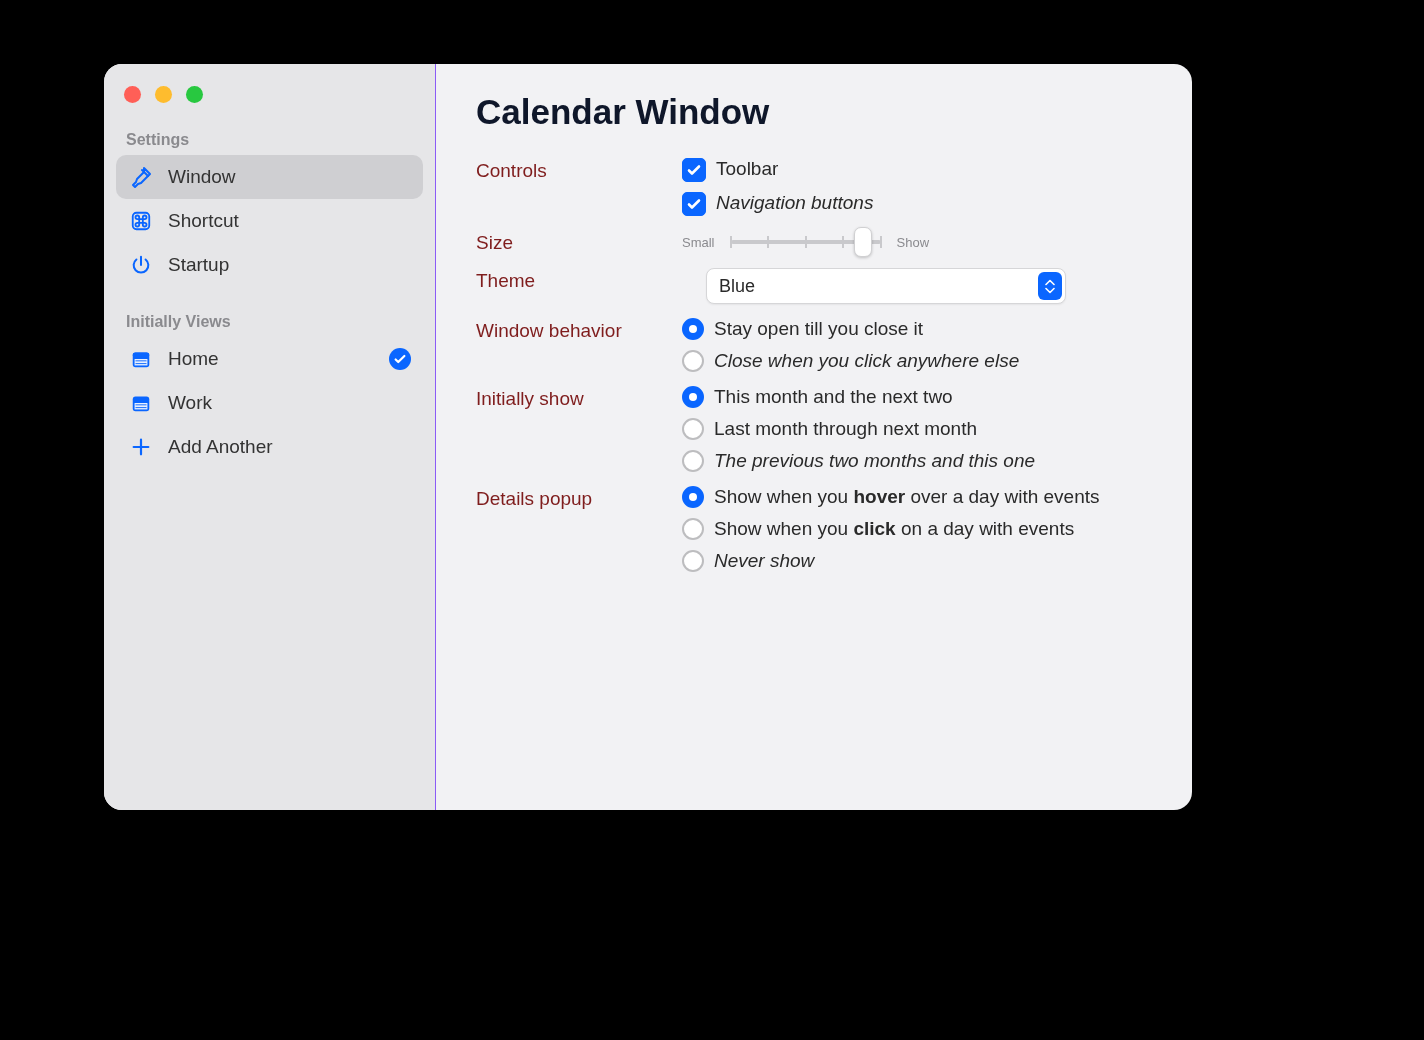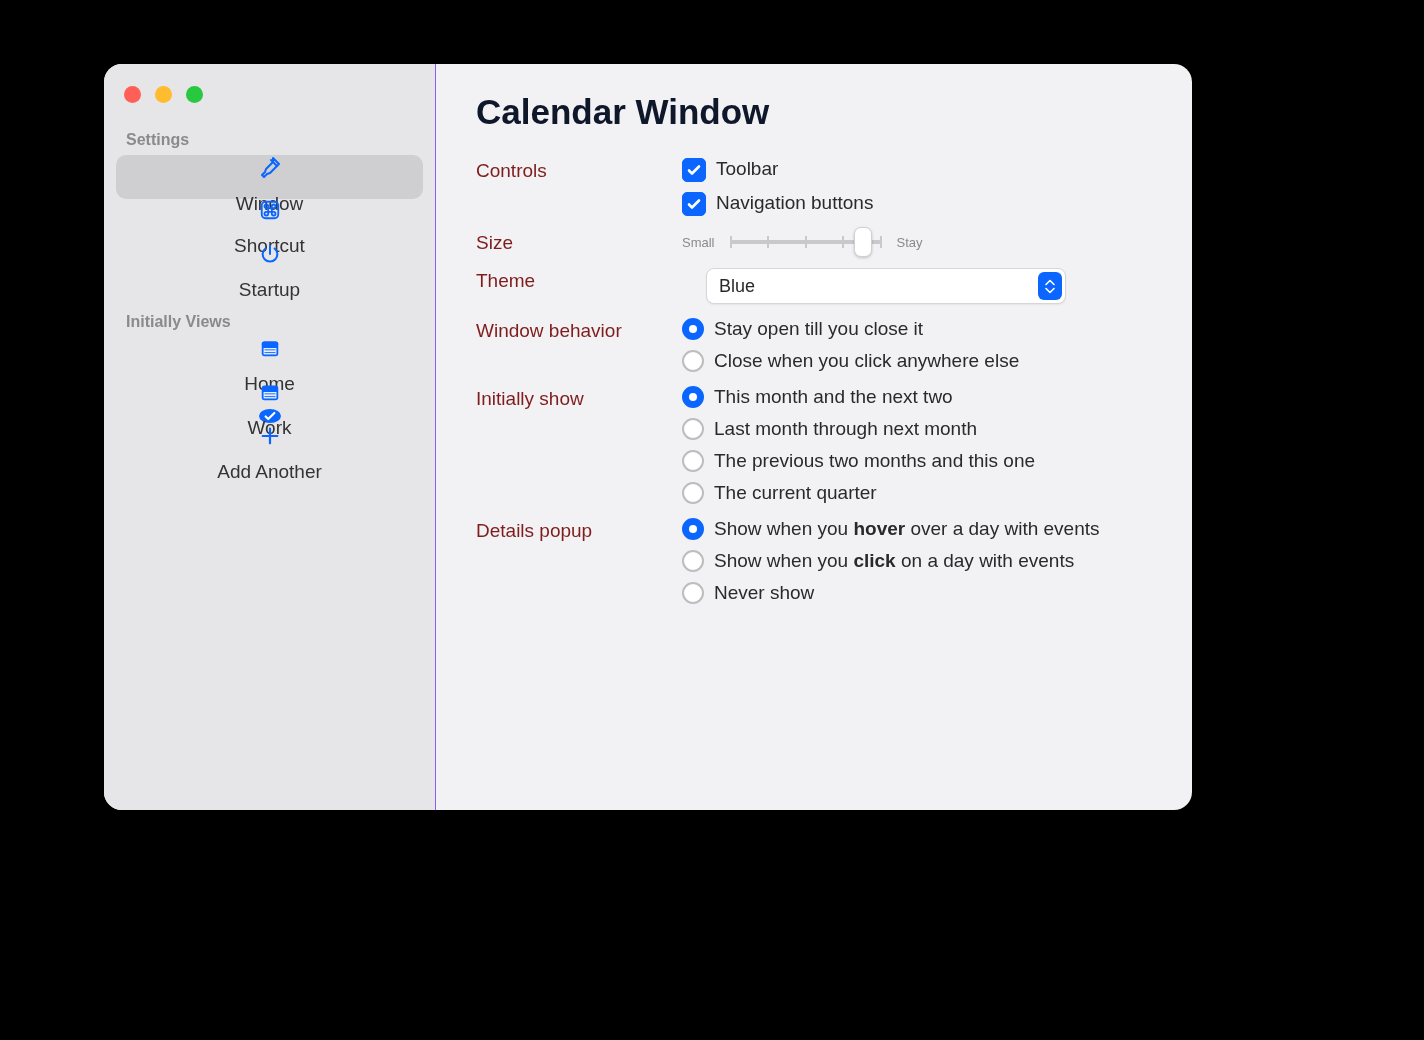--- a/index.html
+++ b/index.html
@@ -52,21 +52,20 @@
   .nav-item {
     display: flex;
     align-items: center;
     gap: 14px;
     height: 44px;
     padding: 0 12px;
     border-radius: 10px;
     font-size: 19px;
     color: #333;
     cursor: pointer;
-    flex-direction: column;
   }
   .nav-item.selected {
     background: #cfcfd2;
   }
   .nav-item .icon {
     width: 26px;
     display: flex;
     align-items: center;
     justify-content: center;
     color: #0a66ff;
@@ -110,21 +109,21 @@
     font-size: 19px;
     color: #2a2a2a;
   }
   .opt {
     display: flex;
     align-items: flex-start;
     gap: 10px;
     margin-bottom: 10px;
     cursor: pointer;
   }
-  .opt:last-child { margin-bottom: 0; }
+  .opt:last-child { margin-bottom: 0; font-style: italic; }
 
   
   .chk {
     width: 22px; height: 22px;
     border-radius: 5px;
     border: 1px solid #0a66ff;
     background: #0a66ff;
     display: flex; align-items: center; justify-content: center;
     flex-shrink: 0;
   }
@@ -345,21 +344,21 @@
         <span>Small</span>
         <div class="slider">
           <div class="track"></div>
           <div class="tick" style="left:0%"></div>
           <div class="tick" style="left:25%"></div>
           <div class="tick" style="left:50%"></div>
           <div class="tick" style="left:75%"></div>
           <div class="tick" style="left:100%"></div>
           <div class="thumb" style="left:88%"></div>
         </div>
-        <span>Stay</span>
+        <span>Show</span>
       </div>
     </div>
 
     <div class="form-row">
       <div class="row-label">Theme</div>
       <div class="row-body">
         <div class="select">
           <span>Blue</span>
           <div class="stepper">
             <svg viewBox="0 0 10 6">
@@ -395,24 +394,20 @@
           <span>This month and the next two</span>
         </div>
         <div class="opt">
           <div class="radio"></div>
           <span>Last month through next month</span>
         </div>
         <div class="opt">
           <div class="radio"></div>
           <span>The previous two months and this one</span>
         </div>
-        <div class="opt">
-          <div class="radio"></div>
-          <span>The current quarter</span>
-        </div>
       </div>
     </div>
 
     <div class="form-row">
       <div class="row-label">Details popup</div>
       <div class="row-body">
         <div class="opt">
           <div class="radio on"></div>
           <span>
             <span>Show when you </span><strong class="keyword">hover</strong><span> over a day with events</span>

